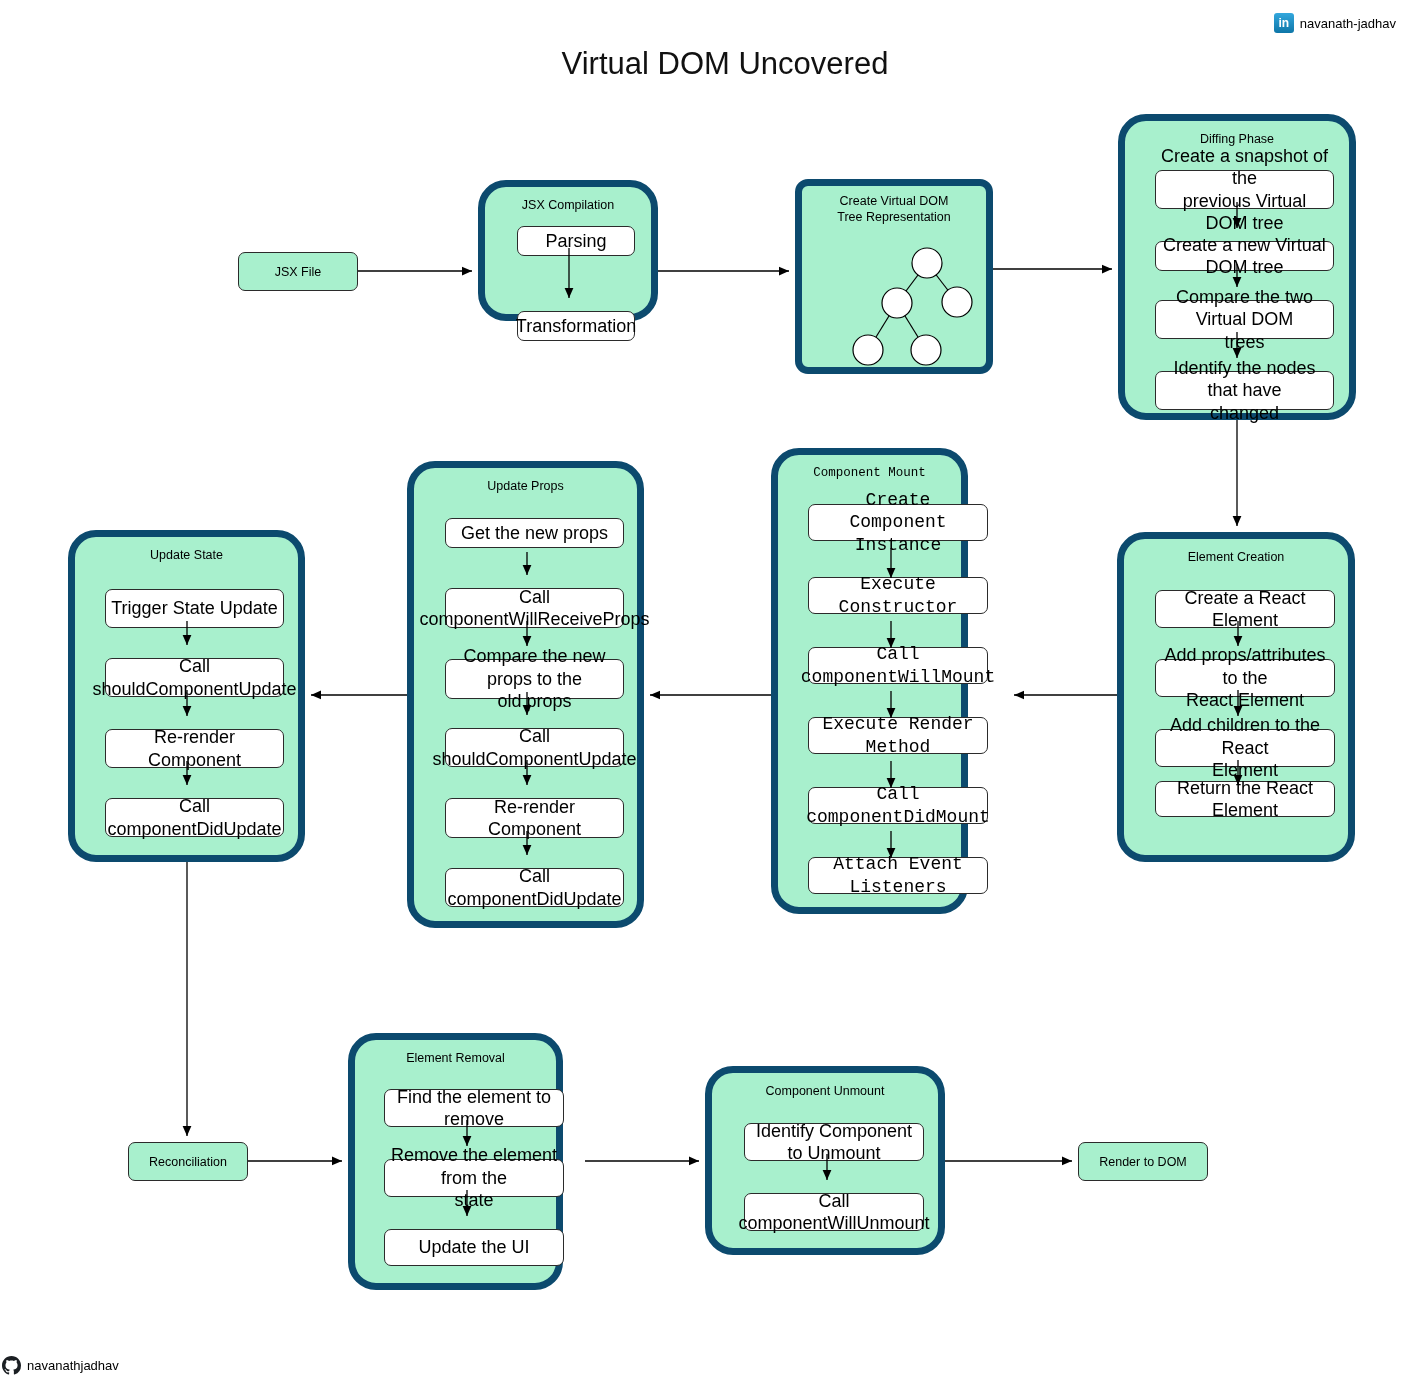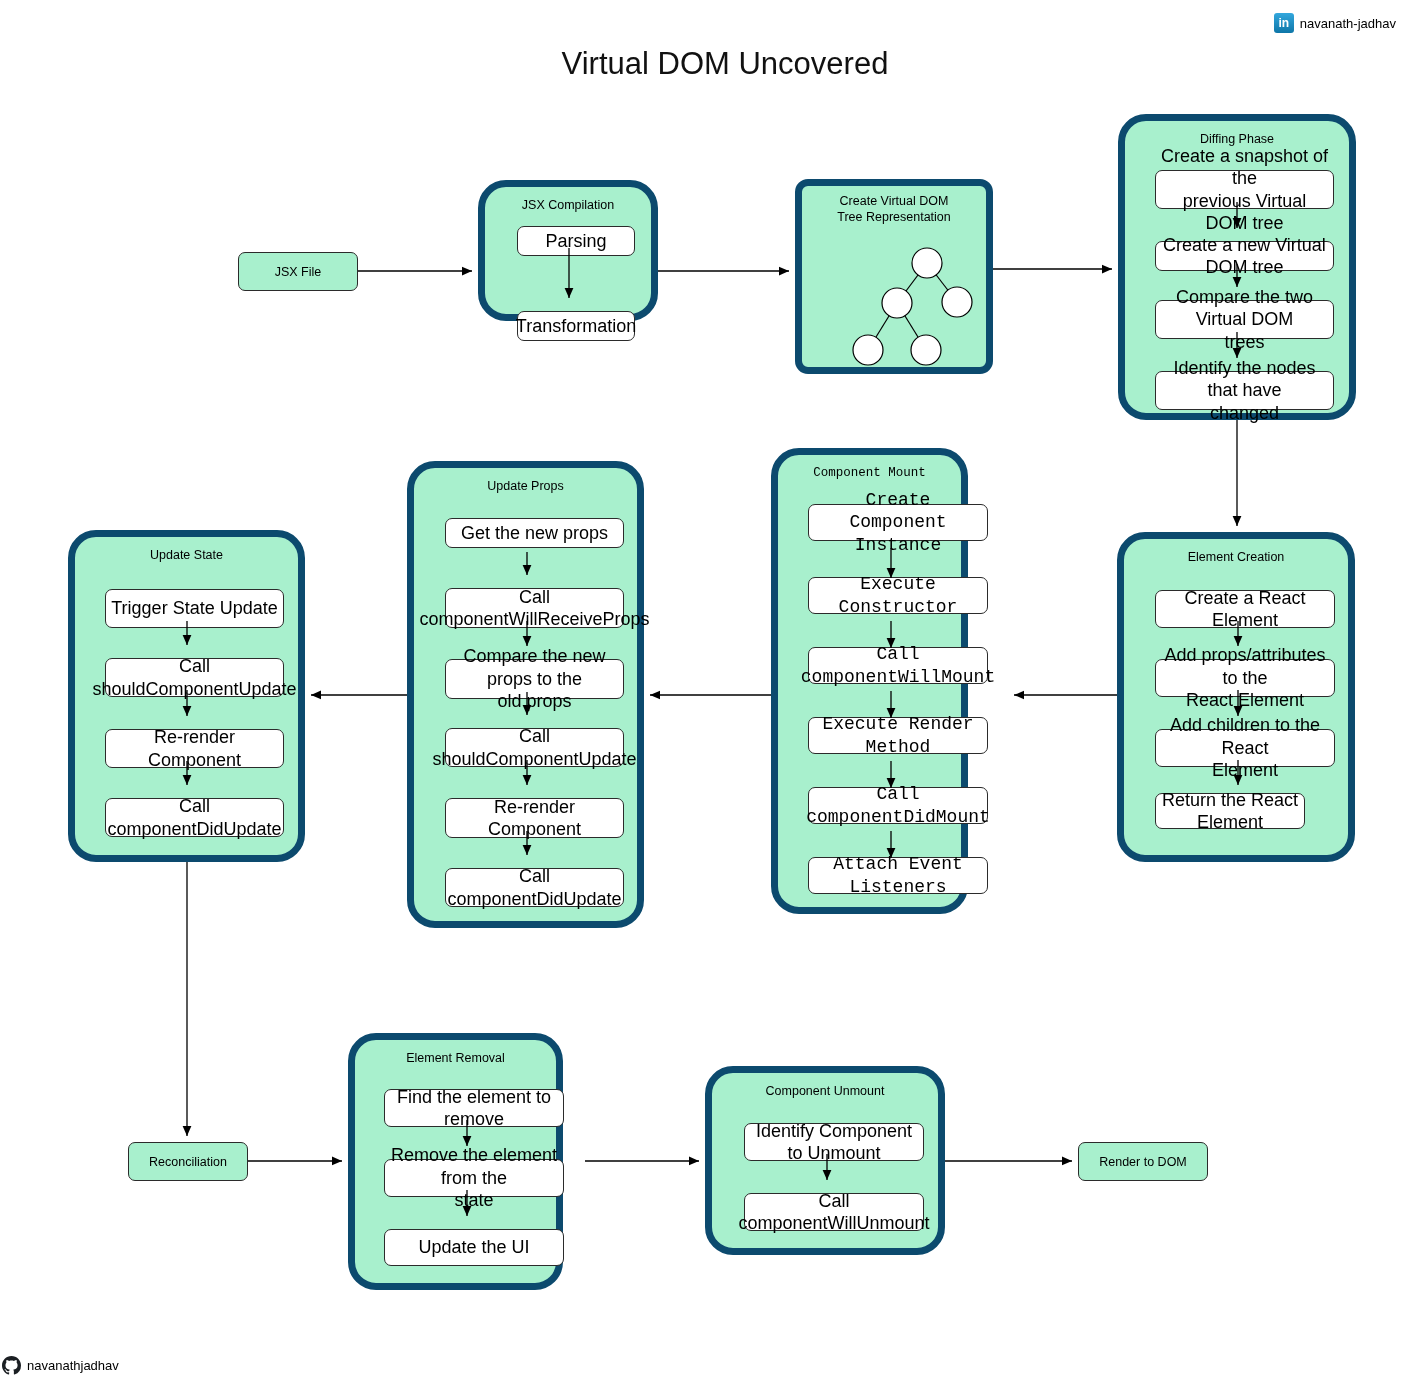--- a/index.html
+++ b/index.html
@@ -106,21 +106,21 @@
 changed</div>
   </div>
 
   <div class="group" id="g-element-creation">
     <div class="gtitle">Element Creation</div>
     <div class="step" style="left:31px;top:51px;width:180px;height:38px">Create a React Element</div>
     <div class="step" style="left:31px;top:120px;width:180px;height:38px">Add props/attributes to the
 React Element</div>
     <div class="step" style="left:31px;top:190px;width:180px;height:38px">Add children to the React
 Element</div>
-    <div class="step" style="left:31px;top:254px;width:150px;height:36px">Return the React Element</div>
+    <div class="step" style="left:31px;top:242px;width:180px;height:36px">Return the React Element</div>
   </div>
 
   <div class="group" id="g-component-mount">
     <div class="gtitle">Component Mount</div>
     <div class="step" style="left:30px;top:49px;width:180px;height:37px">Create Component Instance</div>
     <div class="step" style="left:30px;top:122px;width:180px;height:37px">Execute Constructor</div>
     <div class="step" style="left:30px;top:192px;width:180px;height:37px">Call componentWillMount</div>
     <div class="step" style="left:30px;top:262px;width:180px;height:37px">Execute Render Method</div>
     <div class="step" style="left:30px;top:332px;width:180px;height:37px">Call componentDidMount</div>
     <div class="step" style="left:30px;top:402px;width:180px;height:37px">Attach Event Listeners</div>

